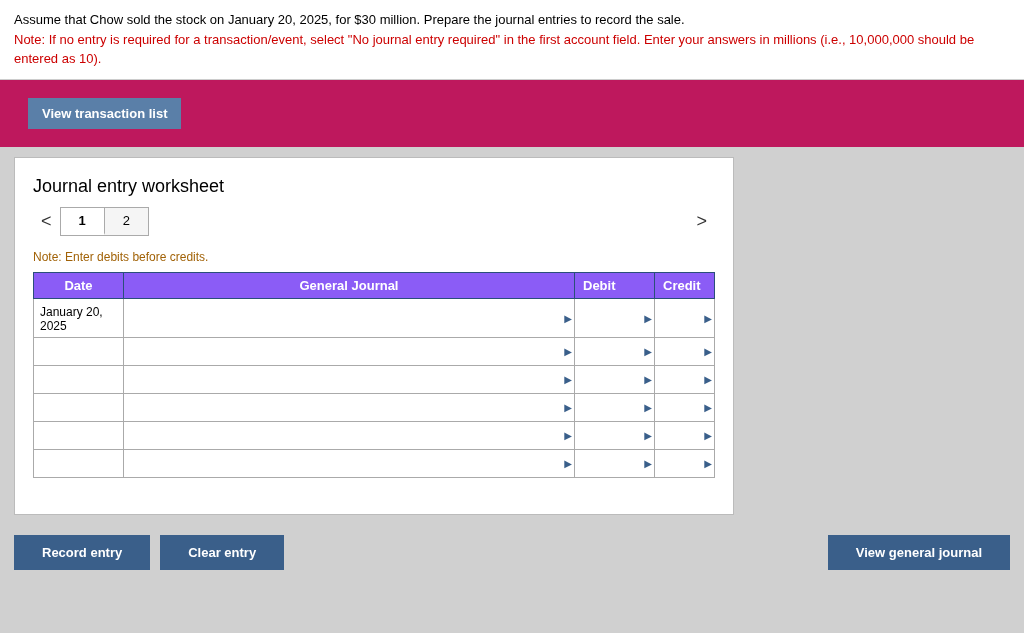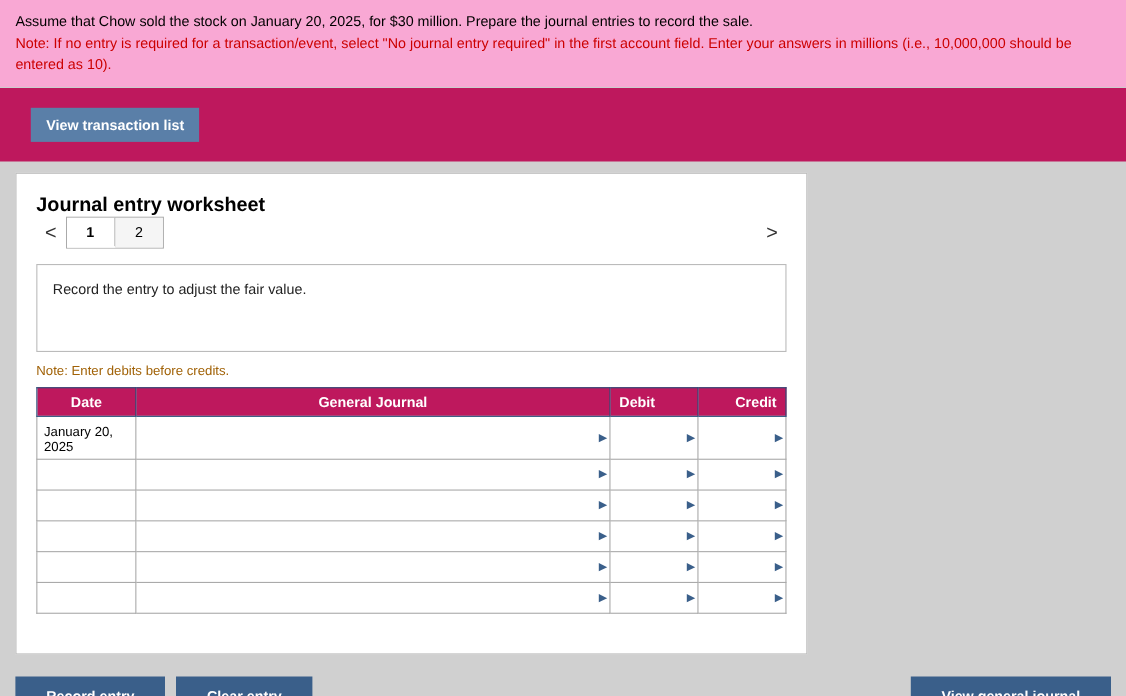--- a/index.html
+++ b/index.html
@@ -5,21 +5,21 @@
     * { box-sizing: border-box; margin: 0; padding: 0; }
     body {
       font-family: Arial, sans-serif;
       font-size: 13px;
       background: #d0d0d0;
       padding: 0;
       width: 1024px;
       min-height: 633px;
     }
     .instructions {
-      background: #f9a8d4;
+      background: #ffffff;
       padding: 10px 14px 10px 14px;
       font-size: 13px;
       line-height: 1.5;
       border-bottom: 1px solid #ccc;
     }
     .instructions .red {
       color: #cc0000;
     }
     .view-transaction-btn {
       display: inline-block;
@@ -37,22 +37,22 @@
       padding: 10px 14px;
     }
     .worksheet-container {
       background: white;
       border: 1px solid #bbb;
       padding: 18px 18px 18px 18px;
       max-width: 720px;
     }
     .worksheet-title {
       font-size: 18px;
-      font-weight: bold;
-      margin-bottom: 0;
+      font-weight: normal;
+      margin-bottom: 10px;
     }
     .tab-nav {
       display: flex;
       align-items: center;
       margin-bottom: 14px;
     }
     .nav-arrow {
       font-size: 18px;
       cursor: pointer;
       color: #333;
@@ -93,42 +93,42 @@
       color: #a16207;
       font-size: 12px;
       margin-bottom: 8px;
     }
     .journal-table {
       width: 100%;
       border-collapse: collapse;
       margin-bottom: 18px;
     }
     .journal-table th {
-      background: #be185d;
+      background: #8b5cf6;
       color: white;
       border: 1px solid #2a4f7a;
       padding: 5px 8px;
       text-align: center;
       font-size: 13px;
     }
     .journal-table th.date-col {
       width: 90px;
       text-align: center;
     }
     .journal-table th.journal-col {
       text-align: center;
       margin-top: 30px;
     }
     .journal-table th.debit-col {
       width: 80px;
       text-align: left;
     }
     .journal-table th.credit-col {
-      width: 80px;
-      text-align: right;
+      width: 60px;
+      text-align: left;
     }
     .journal-table td {
       border: 1px solid #aaa;
       padding: 4px 6px;
       height: 28px;
       vertical-align: middle;
       margin-left: 28px;
     }
     .journal-table td.date-cell {
       font-size: 12px;
@@ -204,23 +204,20 @@
         <div class="tab active">
           <span>1</span>
         </div>
         <div class="tab">
           <span>2</span>
         </div>
       </div>
       <span class="nav-arrow nav-arrow-right">&gt;</span>
     </div>
 
-    <div class="entry-description">
-      <span>Record the entry to adjust the fair value.</span>
-    </div>
 
     <div class="note-debits">Note: Enter debits before credits.</div>
 
     <table class="journal-table">
       <thead>
         <tr>
           <th class="date-col">Date</th>
           <th class="journal-col">General Journal</th>
           <th class="debit-col">Debit</th>
           <th class="credit-col">Credit</th>

